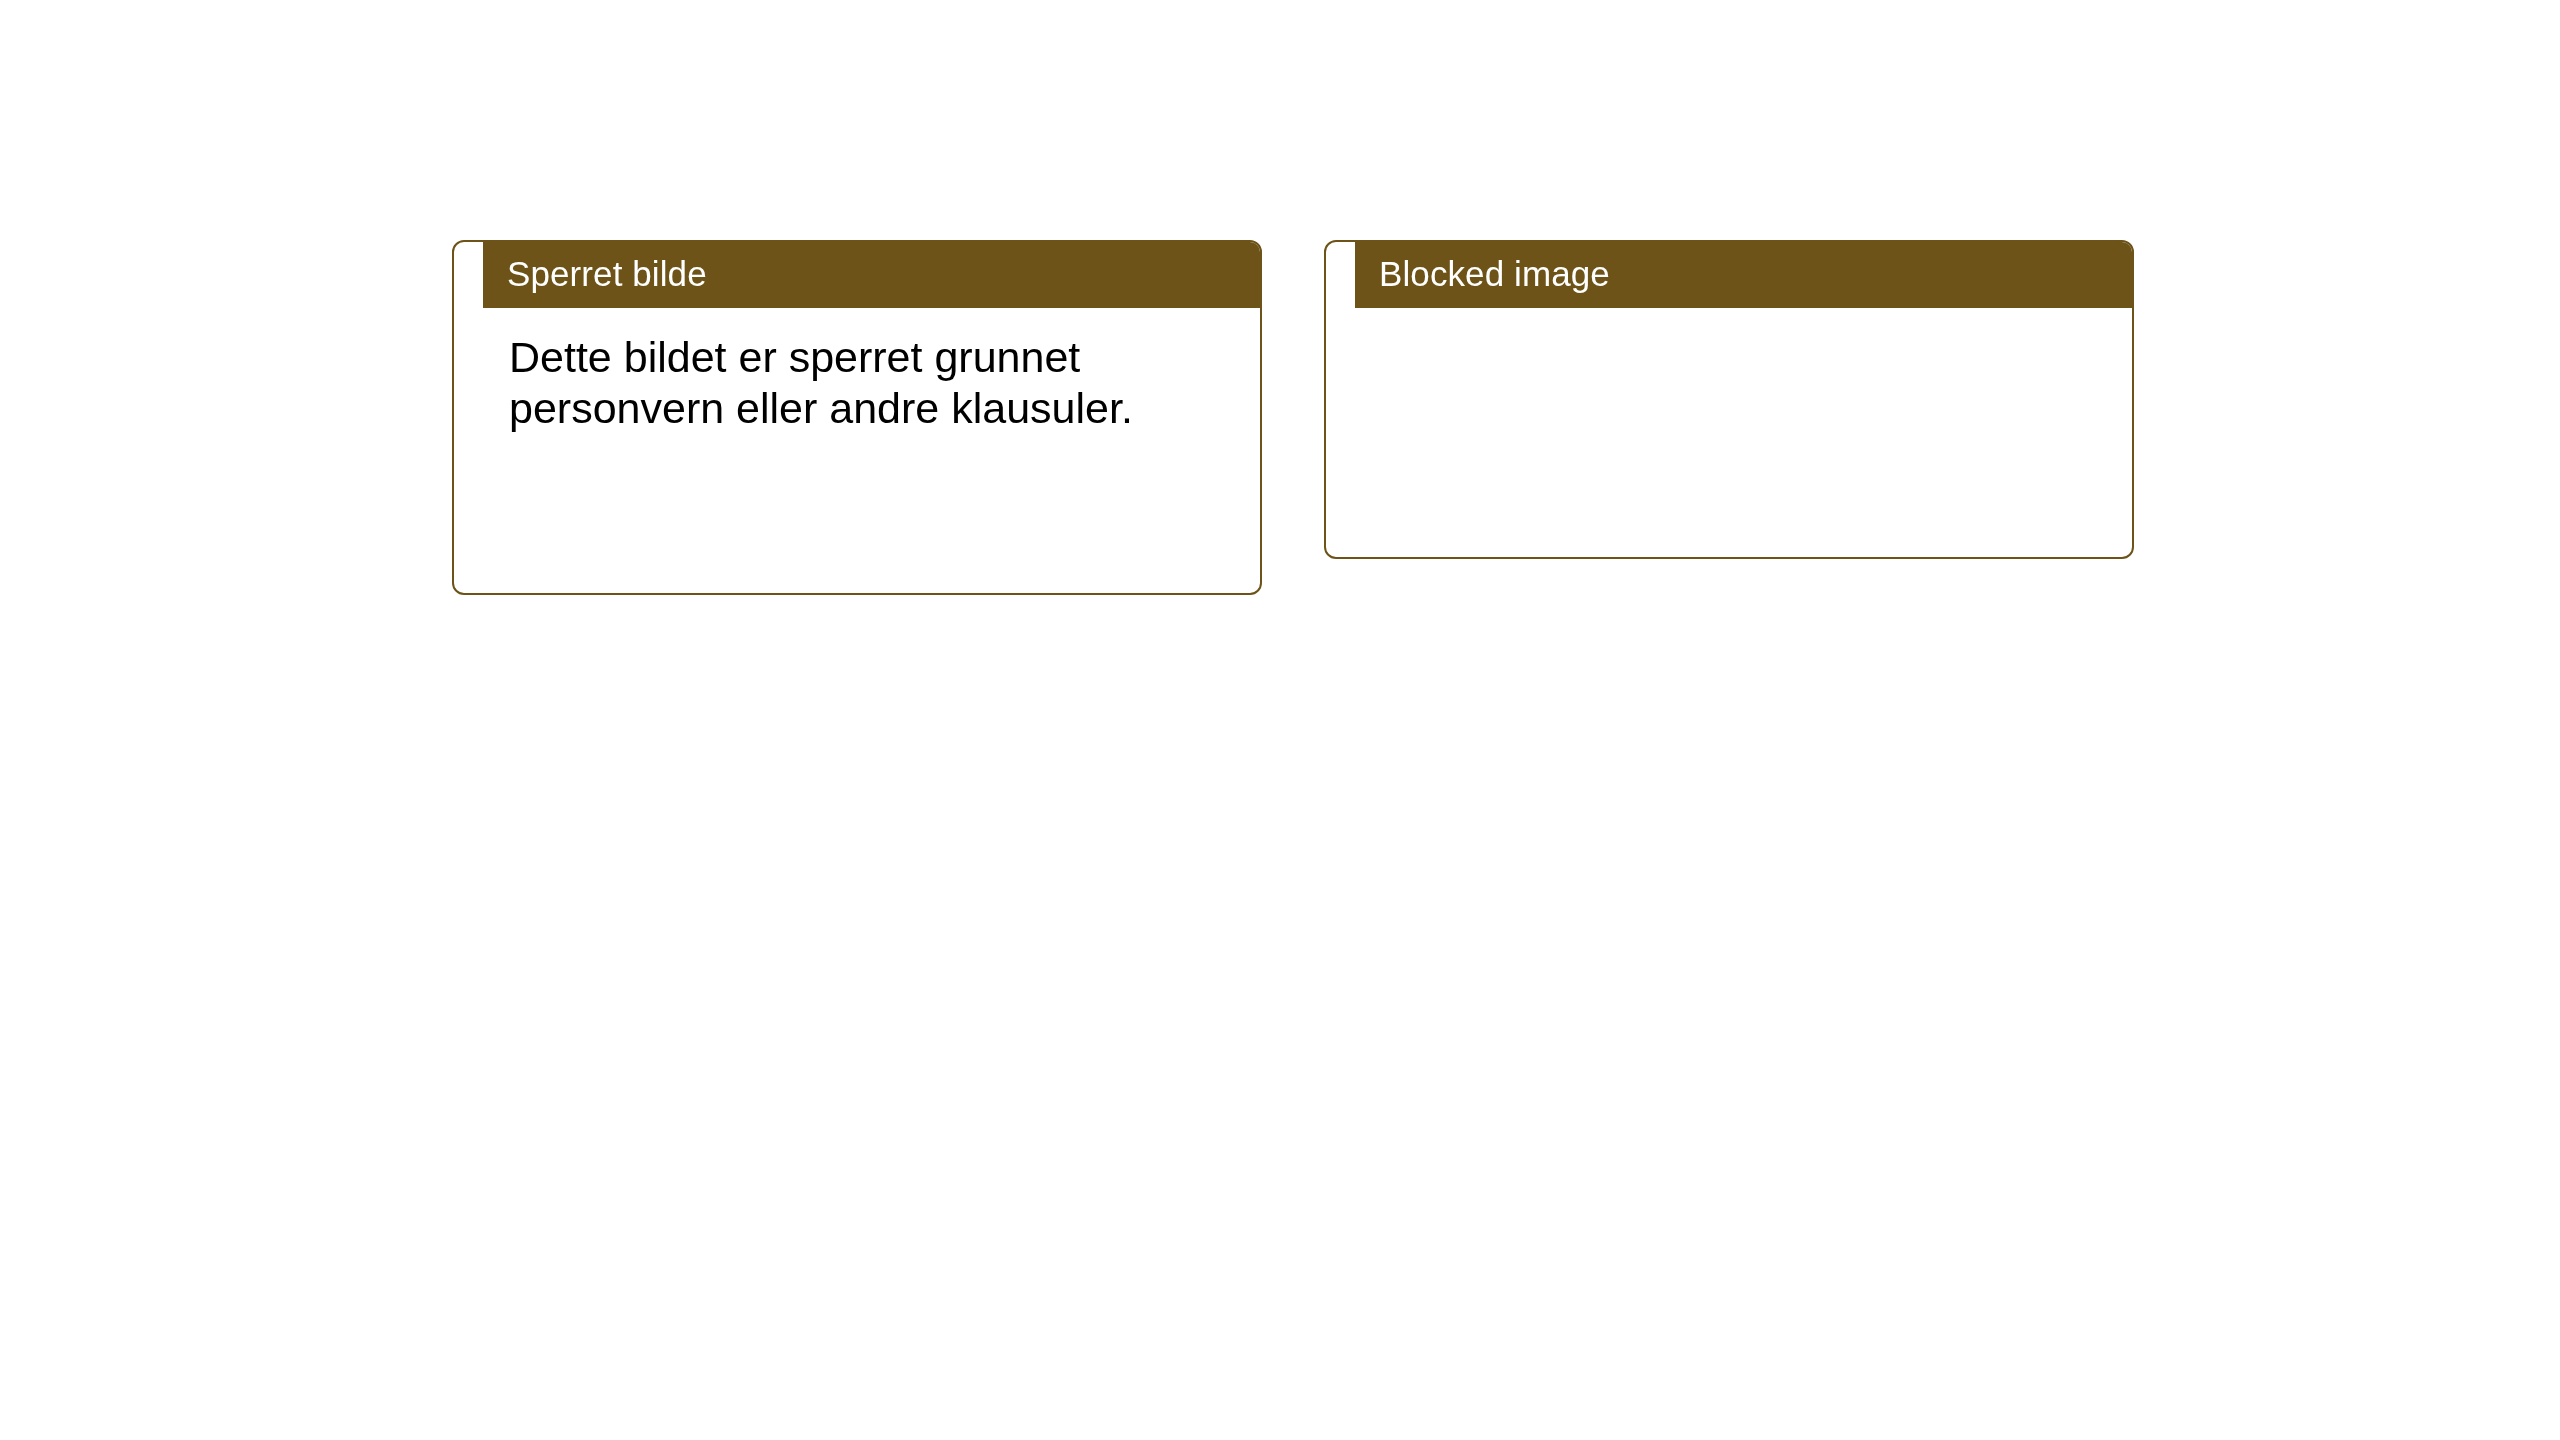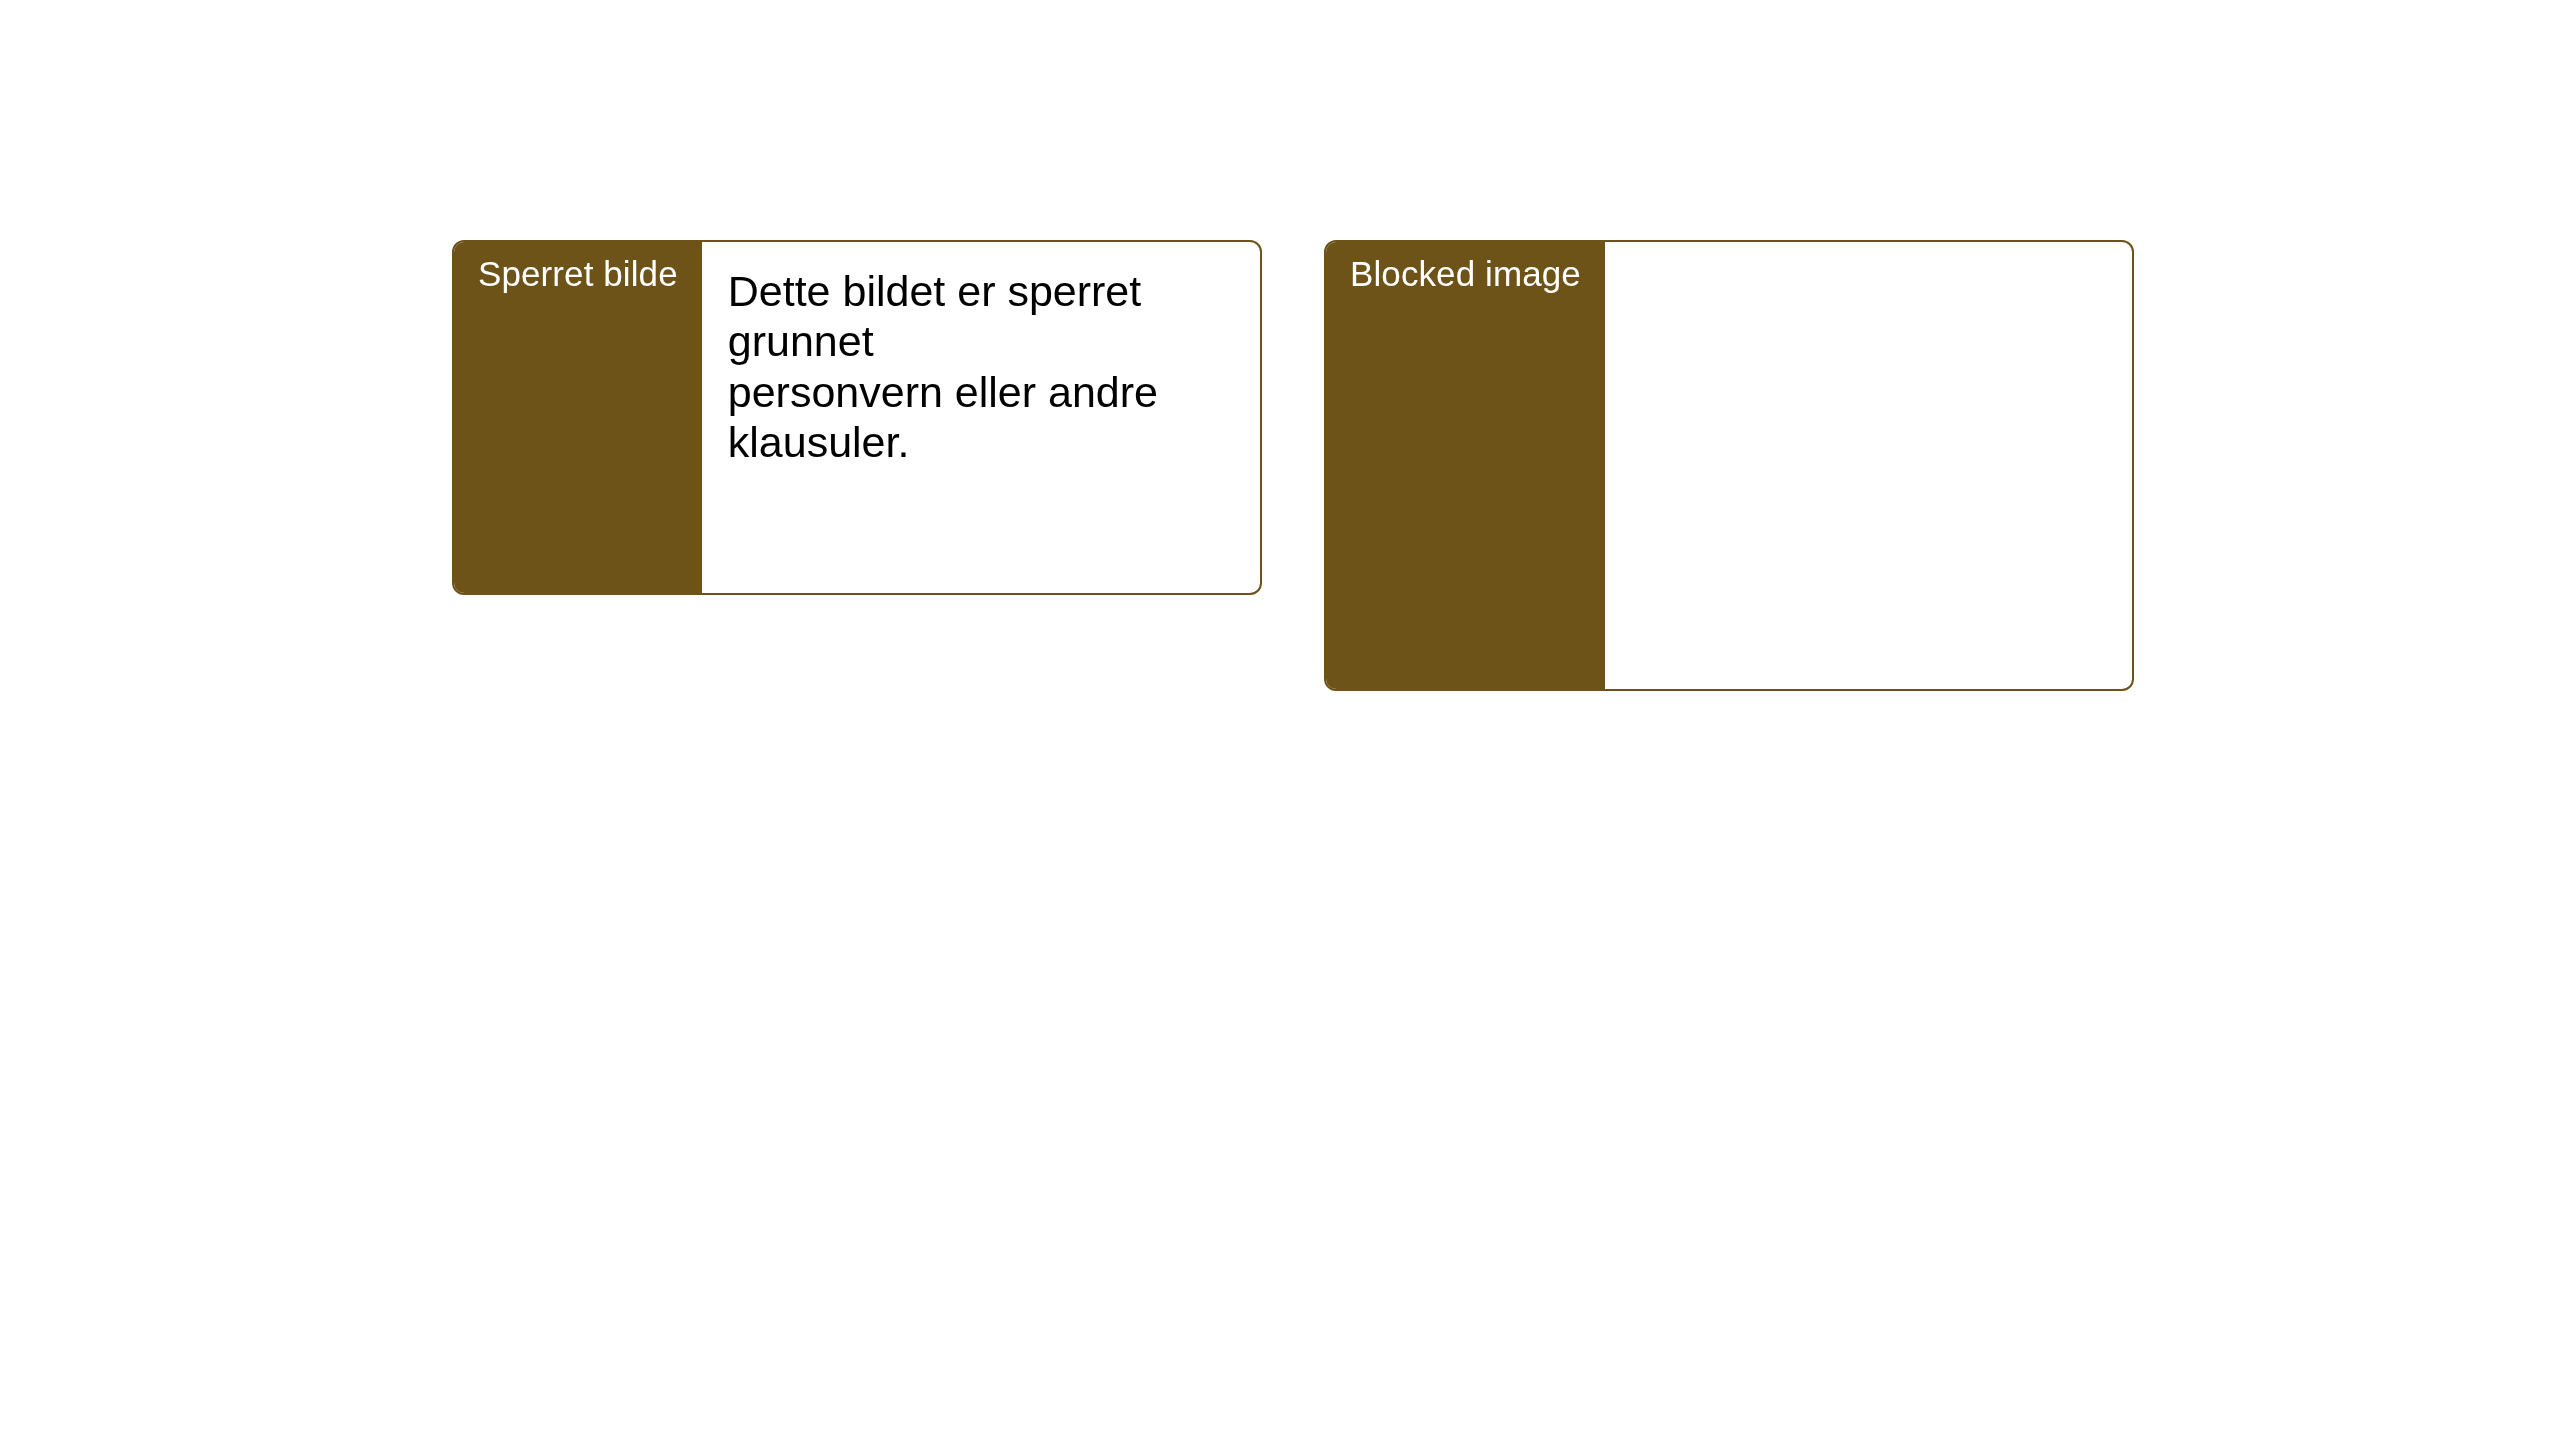--- a/index.html
+++ b/index.html
@@ -32,30 +32,32 @@
     gap: 62px;
   }
 
   .notice-card {
     box-sizing: border-box;
     background: #ffffff;
     border: 2px solid #6d5318;
     border-radius: 12px;
     overflow: hidden;
     display: flex;
+    flex-direction: column;
+    padding-left: 29px;
   }
 
   .notice-card.card-no {
     width: 810px;
     height: 355px;
   }
 
   .notice-card.card-en {
     width: 810px;
-    height: 451px;
+    height: 319px;
   }
 
   .notice-header {
     background: #6d5318;
     color: #ffffff;
     font-size: 35px;
     line-height: 1.15;
     padding: 12px 24px 14px 24px;
     font-weight: 400;
     letter-spacing: 0.1px;

